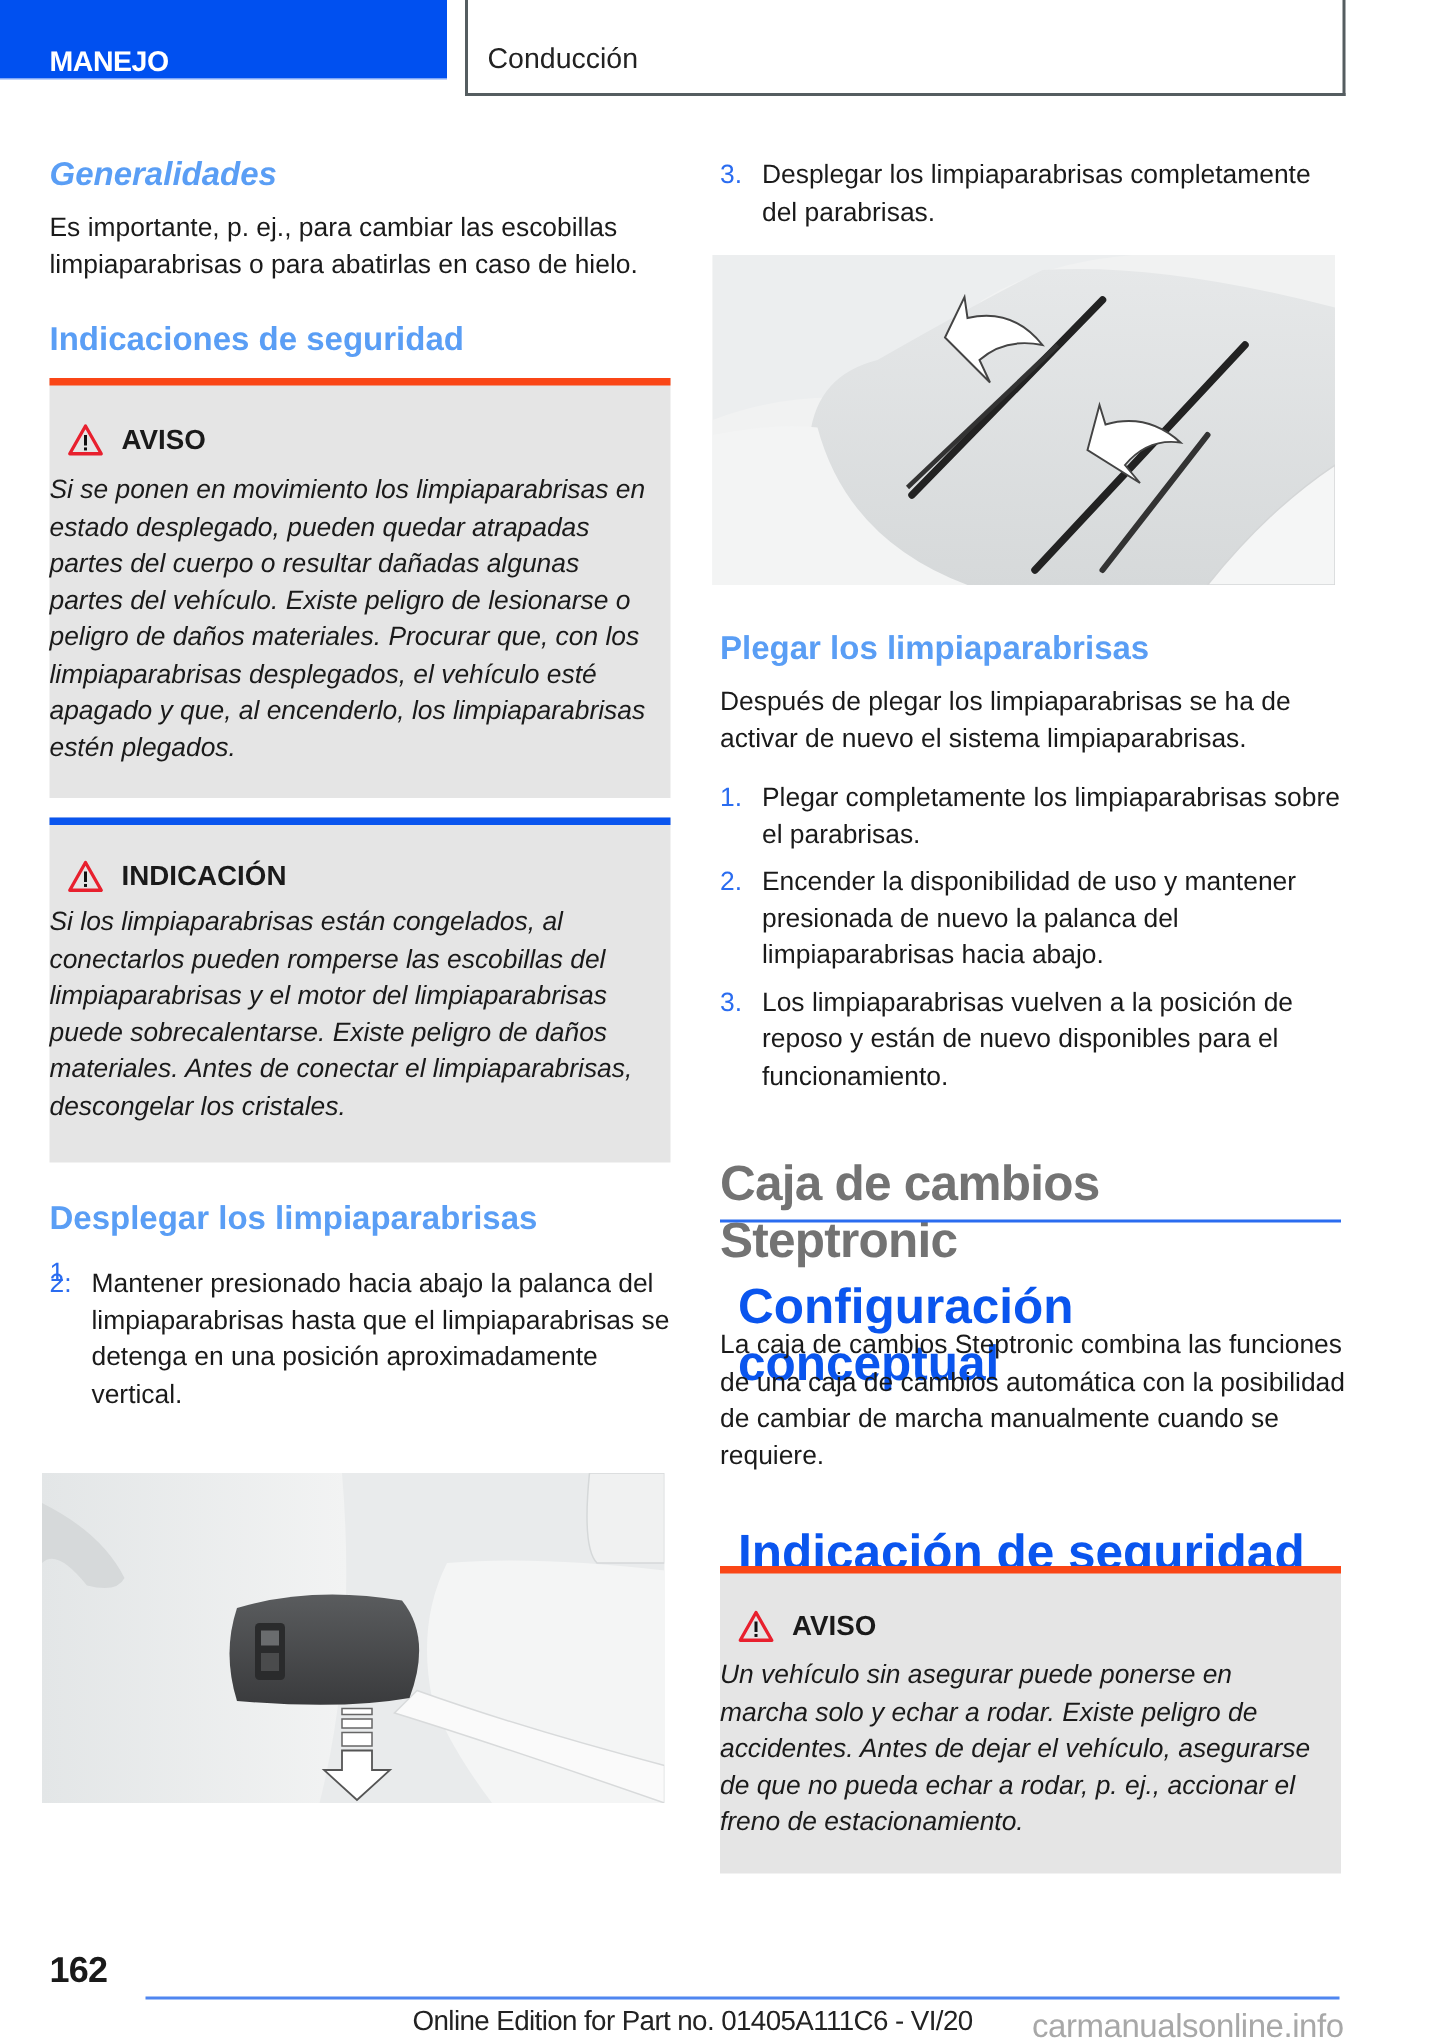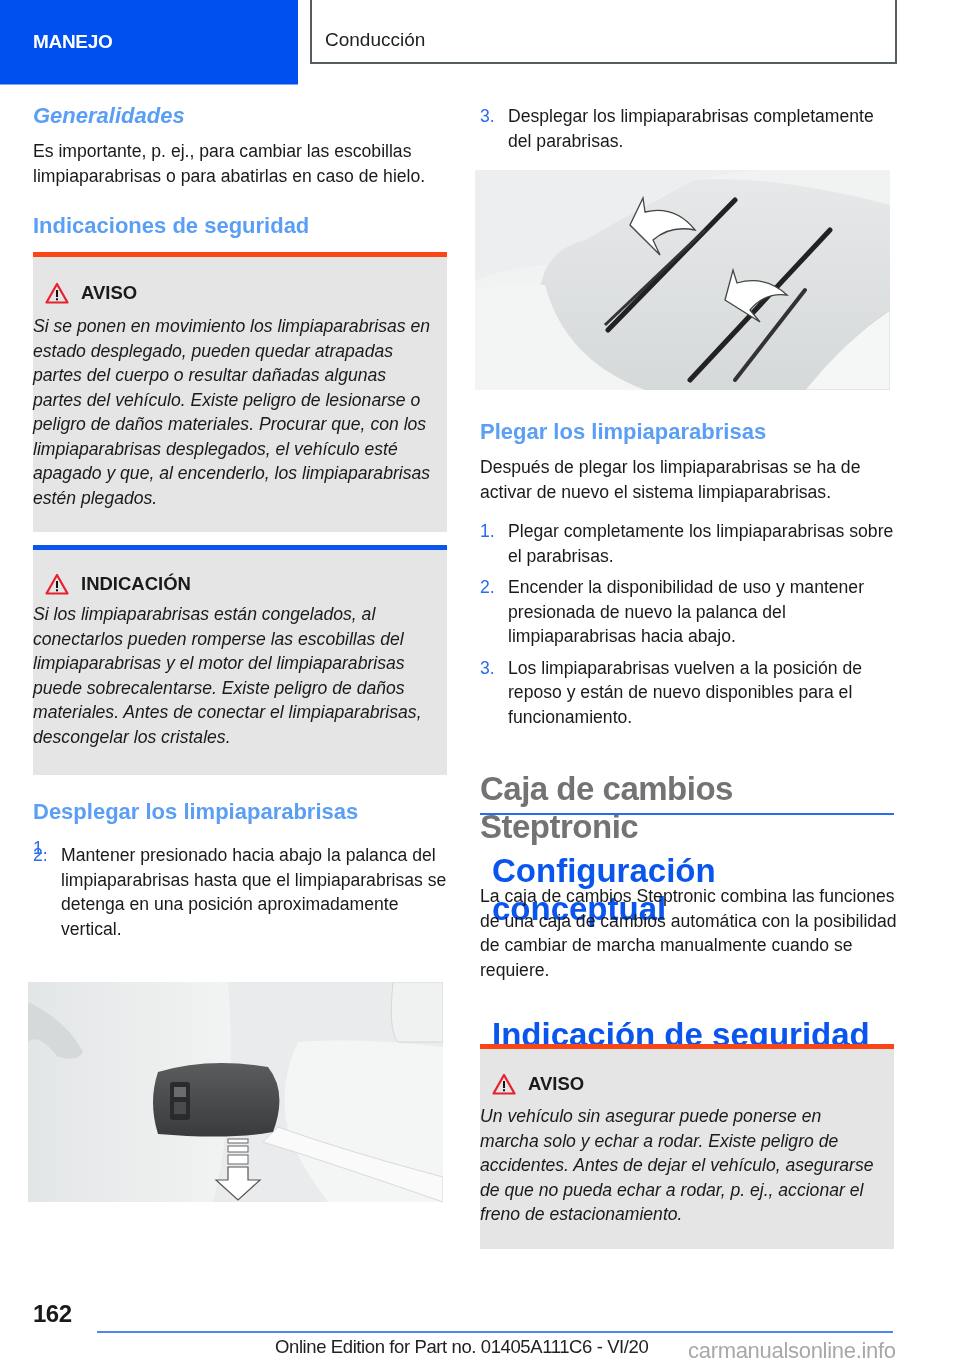--- a/index.html
+++ b/index.html
@@ -2,21 +2,21 @@
 <html><head>
 <meta charset="utf-8">
 <style>
   html, body { margin: 0; padding: 0; }
   body {
     width: 960px; height: 1362px; position: relative; overflow: hidden;
     background: #ffffff; color: #1a1a1a;
     font-family: "Liberation Sans", sans-serif;
   }
   .hdr-tab {
-    position: absolute; left: 0; top: 0; width: 298px; height: 84px;
+    position: absolute; left: 0; top: 0; width: 298px; height: 52px;
     background: #0050f0; box-shadow: 0 1px 0 #7fa6f7;
   }
   .hdr-tab span {
     position: absolute; left: 33px; top: 31px; color: #fff; font-weight: bold;
     font-size: 19px; letter-spacing: -0.3px;
   }
   .hdr-box {
     position: absolute; left: 310px; top: -2px; width: 583px; height: 64px;
     border: 2px solid #555d60; border-top: none; box-sizing: content-box;
   }

